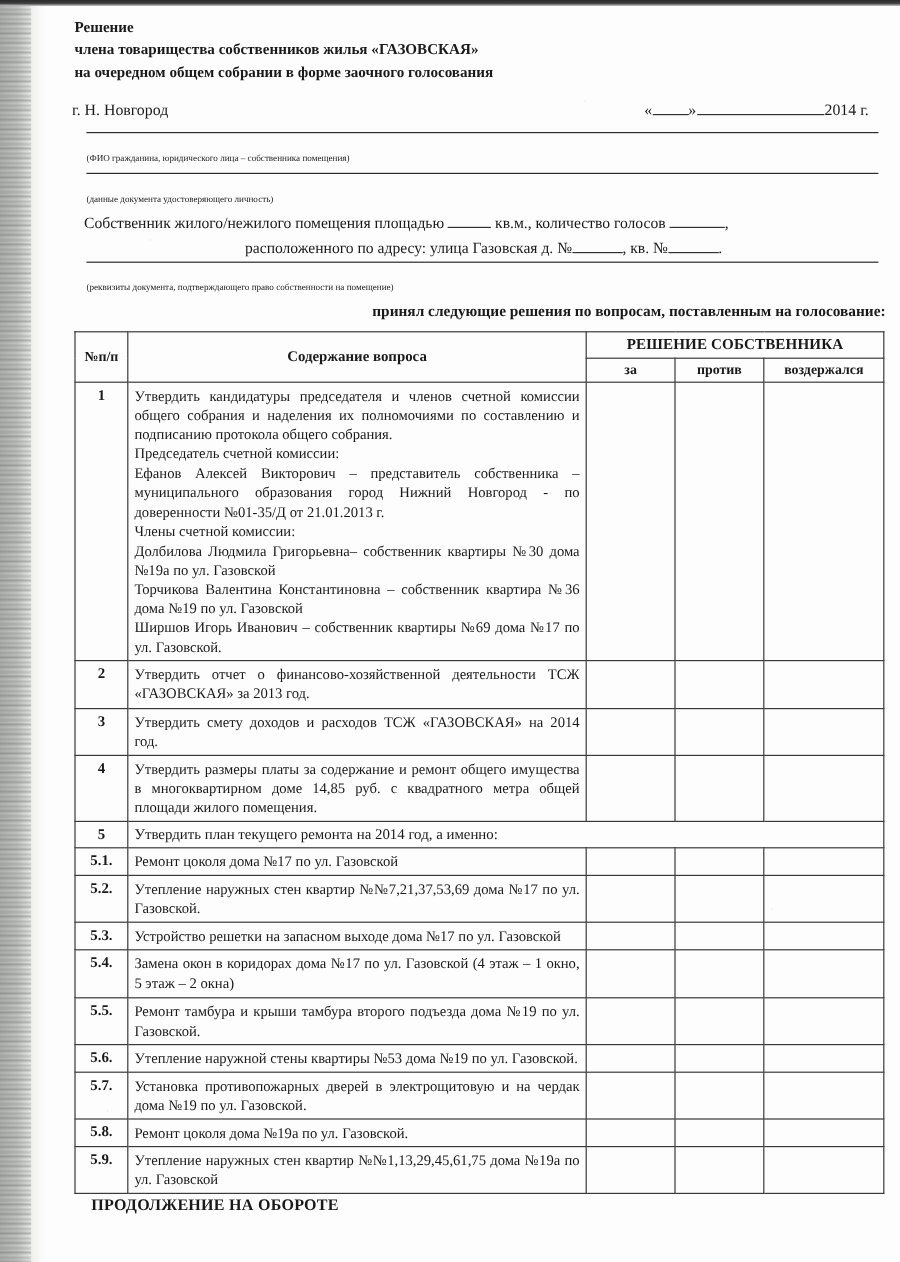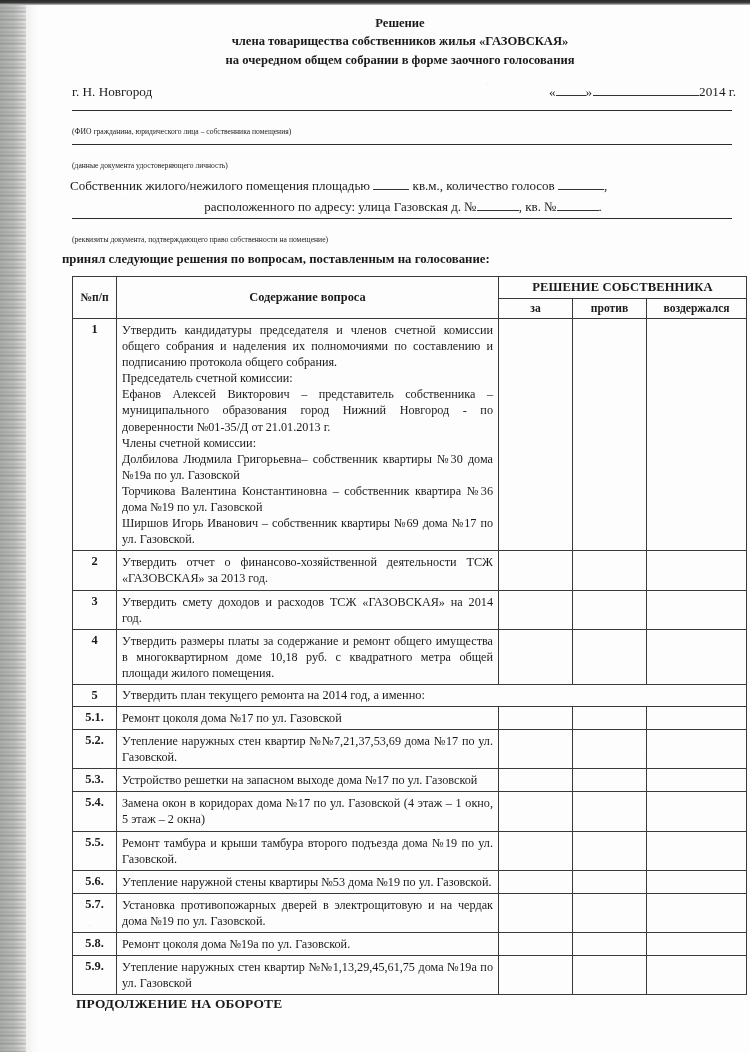--- a/index.html
+++ b/index.html
@@ -68,30 +68,29 @@
     top: 0; left: 0;
     width: 750px; height: 1052px;
     z-index: 6;
   }
 
   
   .title-block {
     position: absolute;
     left: 62px; top: 14px;
     width: 676px;
-    text-align: center;
     font-weight: bold;
     font-size: 12.6px;
     line-height: 1.45;
   }
 
   
   .place-date {
     position: absolute;
-    left: 72px; top: 84px;
+    left: 60px; top: 84px;
     width: 664px;
     font-size: 13.2px;
     display: flex;
     align-items: baseline;
   }
   .place { white-space: nowrap; }
   .spacer { flex: 1 1 auto; }
   .date-grp { white-space: nowrap; display: inline-flex; align-items: baseline; }
   .ul-sm { display: inline-block; width: 30px; border-bottom: 1px solid #333; }
   .ul-md { display: inline-block; width: 106px; border-bottom: 1px solid #333; margin-left: 1px; }
@@ -129,29 +128,29 @@
   .ul-s  { display: inline-block; width: 42px; border-bottom: 1px solid #333; }
   .ul-n  { display: inline-block; width: 46px; border-bottom: 1px solid #333; }
 
   #rule-prop { top: 218px; }
 
   
   .lead-in {
     position: absolute;
     left: 62px; top: 252px;
     width: 676px;
-    text-align: left;
+    text-align: right;
     font-weight: bold;
     font-size: 12.8px;
   }
 
   
   .vote-table {
     position: absolute;
-    left: 72px; top: 276px;
+    left: 62px; top: 276px;
     width: 674px;
     border-collapse: collapse;
     table-layout: fixed;
     font-size: 12.2px;
   }
   .vote-table td, .vote-table th {
     border: 1px solid #3a3a3a;
     padding: 3px 5px;
     vertical-align: top;
   }
@@ -309,21 +308,21 @@
             <td class="cell-body">
               <div><span>Утвердить смету доходов и расходов ТСЖ «ГАЗОВСКАЯ» на 2014 год.</span></div>
             </td>
             <td class="vote-cell"></td>
             <td class="vote-cell"></td>
             <td class="vote-cell"></td>
           </tr>
           <tr>
             <td class="cell-num">4</td>
             <td class="cell-body">
-              <div><span>Утвердить размеры платы за содержание и ремонт общего имущества в многоквартирном доме 10,18 руб. с квадратного метра общей площади жилого помещения.</span></div>
+              <div><span>Утвердить размеры платы за содержание и ремонт общего имущества в многоквартирном доме 14,85 руб. с квадратного метра общей площади жилого помещения.</span></div>
             </td>
             <td class="vote-cell"></td>
             <td class="vote-cell"></td>
             <td class="vote-cell"></td>
           </tr>
           <tr>
             <td class="cell-num">5</td>
             <td class="cell-span" colspan="4">
               <div><span>Утвердить план текущего ремонта на 2014 год, а именно:</span></div>
             </td>

